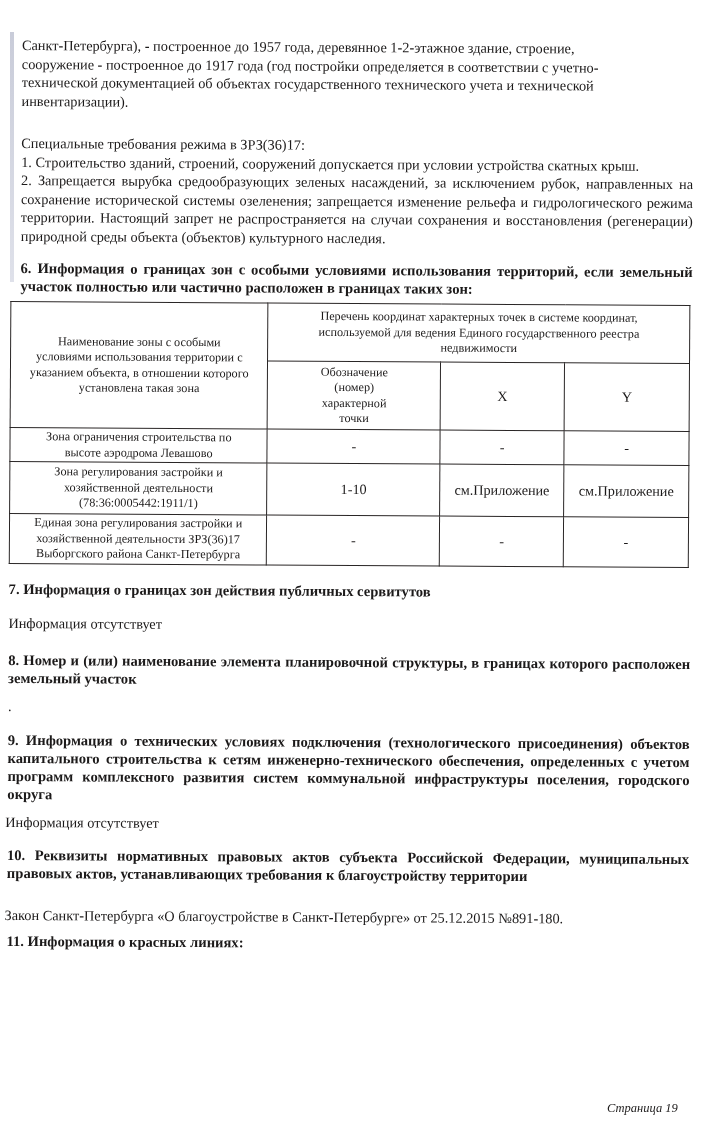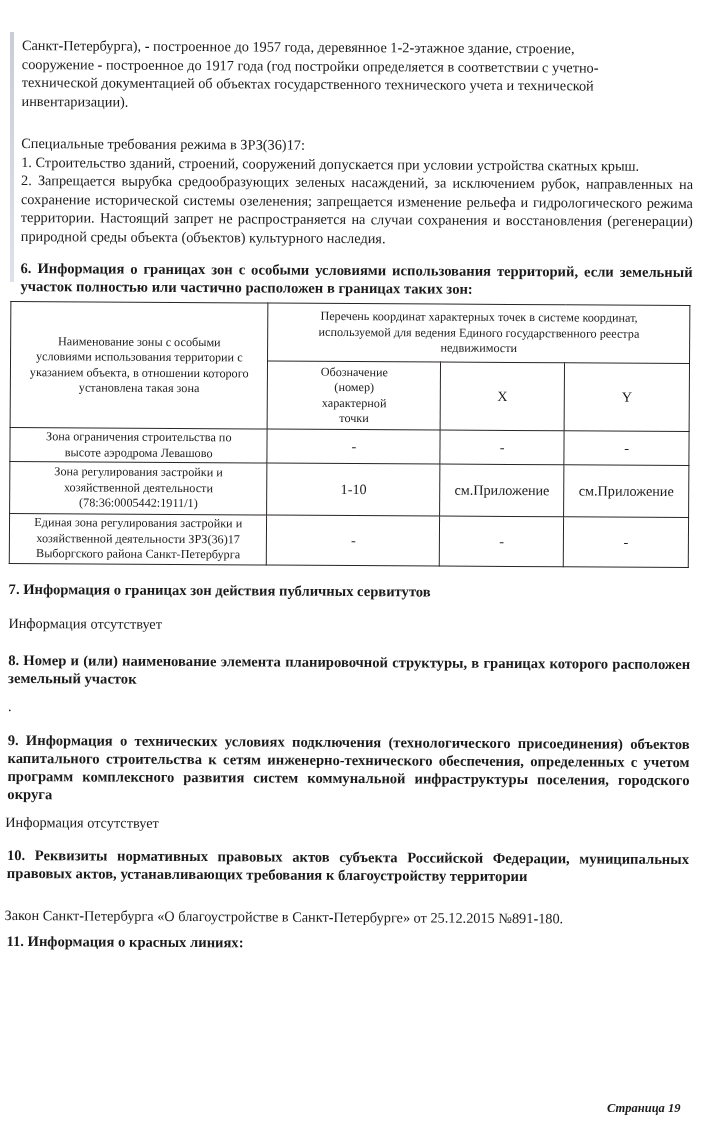--- a/index.html
+++ b/index.html
@@ -27,21 +27,21 @@
     font-size: 12.2px; line-height: 15.5px;
   }
   table.zones td {
     border: 1.3px solid #2a2626;
     text-align: center; vertical-align: middle;
     padding: 1px 3px;
   }
   .big { font-size: 14.2px; }
   .footer {
     position: absolute; left: 607px; top: 1101px;
-    font-size: 12.5px; font-weight: bold; font-style: italic;
+    font-size: 12.5px; font-weight: normal; font-style: italic;
   }
 </style>
 </head>
 <body>
 
 <div class="edge-bar"></div>
 
 <div class="page">
 
   <div class="body-text" style="position:relative;">

